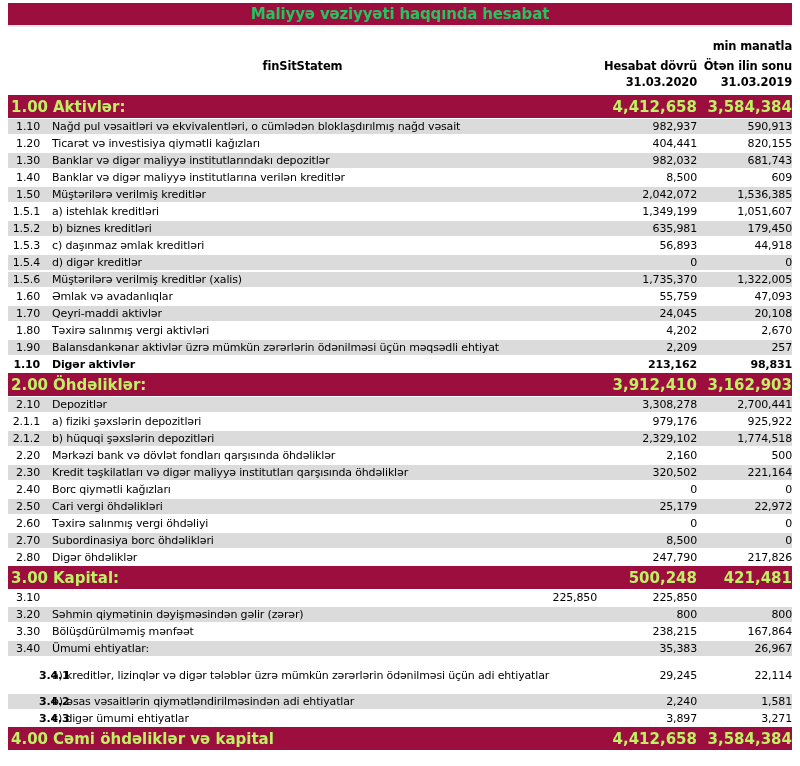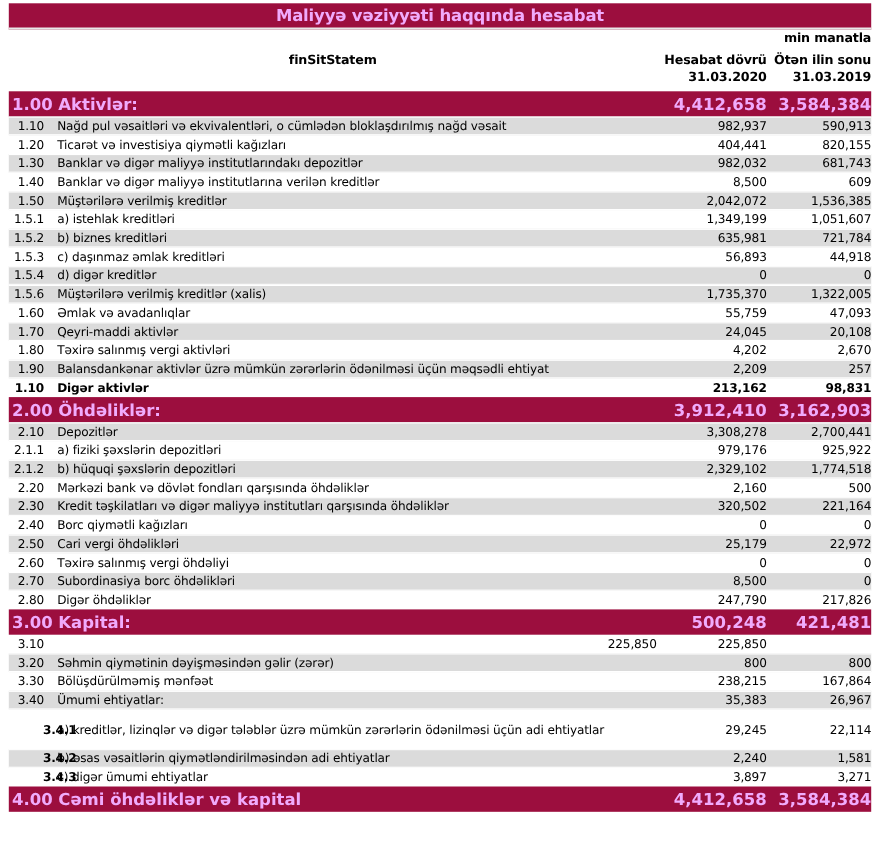--- a/index.html
+++ b/index.html
@@ -3,45 +3,45 @@
 <meta charset="utf-8">
 <style>
   html,body{margin:0;padding:0;background:#fff;}
   body{
     width:800px;height:766px;overflow:hidden;
     font-family:"DejaVu Sans","Liberation Sans",sans-serif;
     color:#000;letter-spacing:-0.15px;
   }
   .report{padding:3px 8px 0 8px;}
   .title-bar{
-    background:#9C0E3E;color:#f0abfc;font-weight:bold;
+    background:#9C0E3E;color:#22c55e;font-weight:bold;
     text-align:center;font-size:15px;height:22px;line-height:22px;
     border-bottom:2px solid #e8e8e8;
   }
   .unit-note{
     text-align:right;font-weight:bold;font-size:11.5px;
-    margin-top:0;height:15px;line-height:15px;
+    margin-top:12px;height:15px;line-height:15px;
   }
   .grid{display:grid;grid-template-columns:36px 1fr 100px 95px;}
   .head-grid{font-size:11.5px;margin-top:4px;line-height:16px;}
   .head-grid .form-code{grid-column:1/3;text-align:center;font-weight:bold;}
   .head-grid .num{text-align:right;font-weight:bold;white-space:nowrap;}
   .head-grid .date{text-align:right;font-weight:bold;white-space:nowrap;}
   .head-gap{height:5px;}
   #rows .row{
     align-items:center;height:17px;font-size:11px;box-sizing:border-box;
   }
   #rows .row .code{text-align:right;padding-right:4px;white-space:nowrap;}
   #rows .row .label{padding-left:8px;white-space:nowrap;overflow:visible;}
   #rows .row .val{text-align:right;white-space:nowrap;}
   #rows .row.stripe{
     background:#DBDBDB;border-top:1px solid #fff;border-bottom:1px solid #fff;
   }
   #rows .row.section{
-    background:#9C0E3E;color:#f0abfc;font-weight:bold;height:23px;font-size:15px;
+    background:#9C0E3E;color:#bef264;font-weight:bold;height:23px;font-size:15px;
     letter-spacing:0;
   }
   #rows .row.section .code{text-align:left;padding-left:3px;padding-right:0;}
   #rows .row.section .label{padding-left:9px;}
   #rows .row.bold{font-weight:bold;}
   #rows .row.boldcode .code{font-weight:bold;margin-left:31px;}
   #rows .row.tall{height:36px;}
 </style>
 </head>
 <body>
@@ -106,21 +106,21 @@
       <div class="grid row">
         <div class="code">1.5.1</div>
         <div class="label">a) istehlak kreditləri</div>
         <div class="val">1,349,199</div>
         <div class="val">1,051,607</div>
       </div>
       <div class="grid row stripe">
         <div class="code">1.5.2</div>
         <div class="label">b) biznes kreditləri</div>
         <div class="val">635,981</div>
-        <div class="val">721,784</div>
+        <div class="val">179,450</div>
       </div>
       <div class="grid row">
         <div class="code">1.5.3</div>
         <div class="label">c) daşınmaz əmlak kreditləri</div>
         <div class="val">56,893</div>
         <div class="val">44,918</div>
       </div>
       <div class="grid row stripe">
         <div class="code">1.5.4</div>
         <div class="label">d) digər kreditlər</div>

